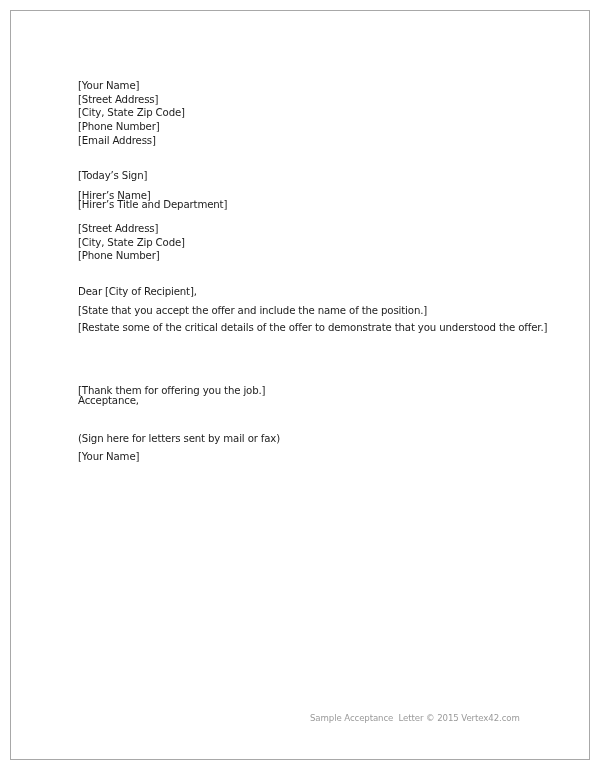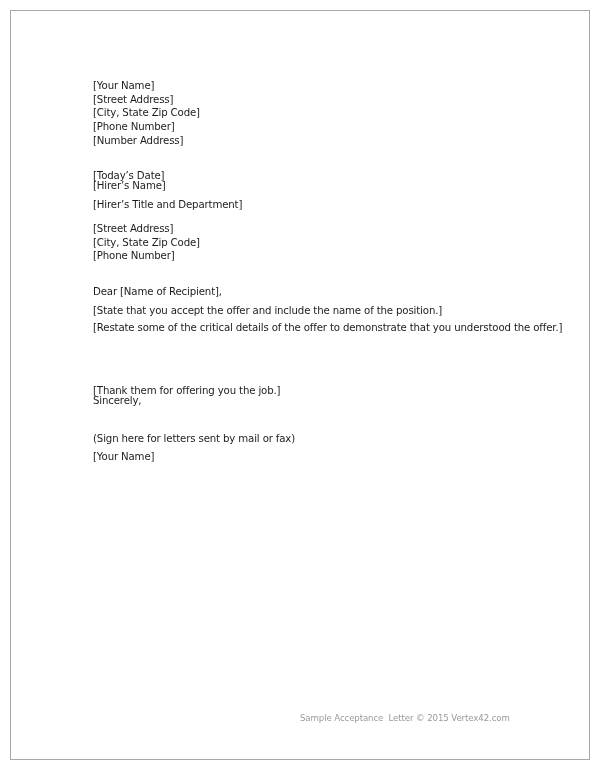--- a/index.html
+++ b/index.html
@@ -24,61 +24,60 @@
       background: #ffffff;
     }
     .line {
       position: absolute;
       left: 78px;
       font-size: 10.2px;
       line-height: 13.6px;
       color: #1c1c1c;
       white-space: nowrap;
       letter-spacing: -0.15px;
-      margin-left: 15px;
     }
     .footer {
       position: absolute;
-      left: 300px;
+      left: 310px;
       top: 712px;
       font-size: 8.6px;
       line-height: 12px;
       color: #9a9a9a;
       white-space: pre;
       letter-spacing: -0.1px;
     }
   </style>
 </head>
 <body>
 
 <div class="page"></div>
 
 <div>
   <div class="line" style="top:79px">[Your Name]</div>
   <div class="line" style="top:93px">[Street Address]</div>
   <div class="line" style="top:106px">[City, State Zip Code]</div>
   <div class="line" style="top:120px">[Phone Number]</div>
-  <div class="line" style="top:134px">[Number Address]</div>
+  <div class="line" style="top:134px">[Email Address]</div>
 </div>
 
-<div class="line" style="top:169px">[Today’s Date]</div>
+<div class="line" style="top:169px">[Today’s Sign]</div>
 
 <div>
-  <div class="line" style="top:179px">[Hirer’s Name]</div>
+  <div class="line" style="top:189px">[Hirer’s Name]</div>
   <div class="line" style="top:198px">[Hirer’s Title and Department]</div>
   <div class="line" style="top:222px">[Street Address]</div>
   <div class="line" style="top:236px">[City, State Zip Code]</div>
   <div class="line" style="top:249px">[Phone Number]</div>
 </div>
 
-<div class="line" style="top:285px">Dear [Name of Recipient],</div>
+<div class="line" style="top:285px">Dear [City of Recipient],</div>
 
 <div>
   <div class="line" style="top:304px">[State that you accept the offer and include the name of the position.]</div>
   <div class="line" style="top:321px">[Restate some of the critical details of the offer to demonstrate that you understood the offer.]</div>
   <div class="line" style="top:384px">[Thank them for offering you the job.]</div>
 </div>
 
-<div class="line" style="top:394px">Sincerely,</div>
+<div class="line" style="top:394px">Acceptance,</div>
 <div class="line" style="top:432px">(Sign here for letters sent by mail or fax)</div>
 <div class="line" style="top:450px">[Your Name]</div>
 
 <div class="footer">Sample Acceptance  Letter © 2015 Vertex42.com</div>
 
 </body></html>

